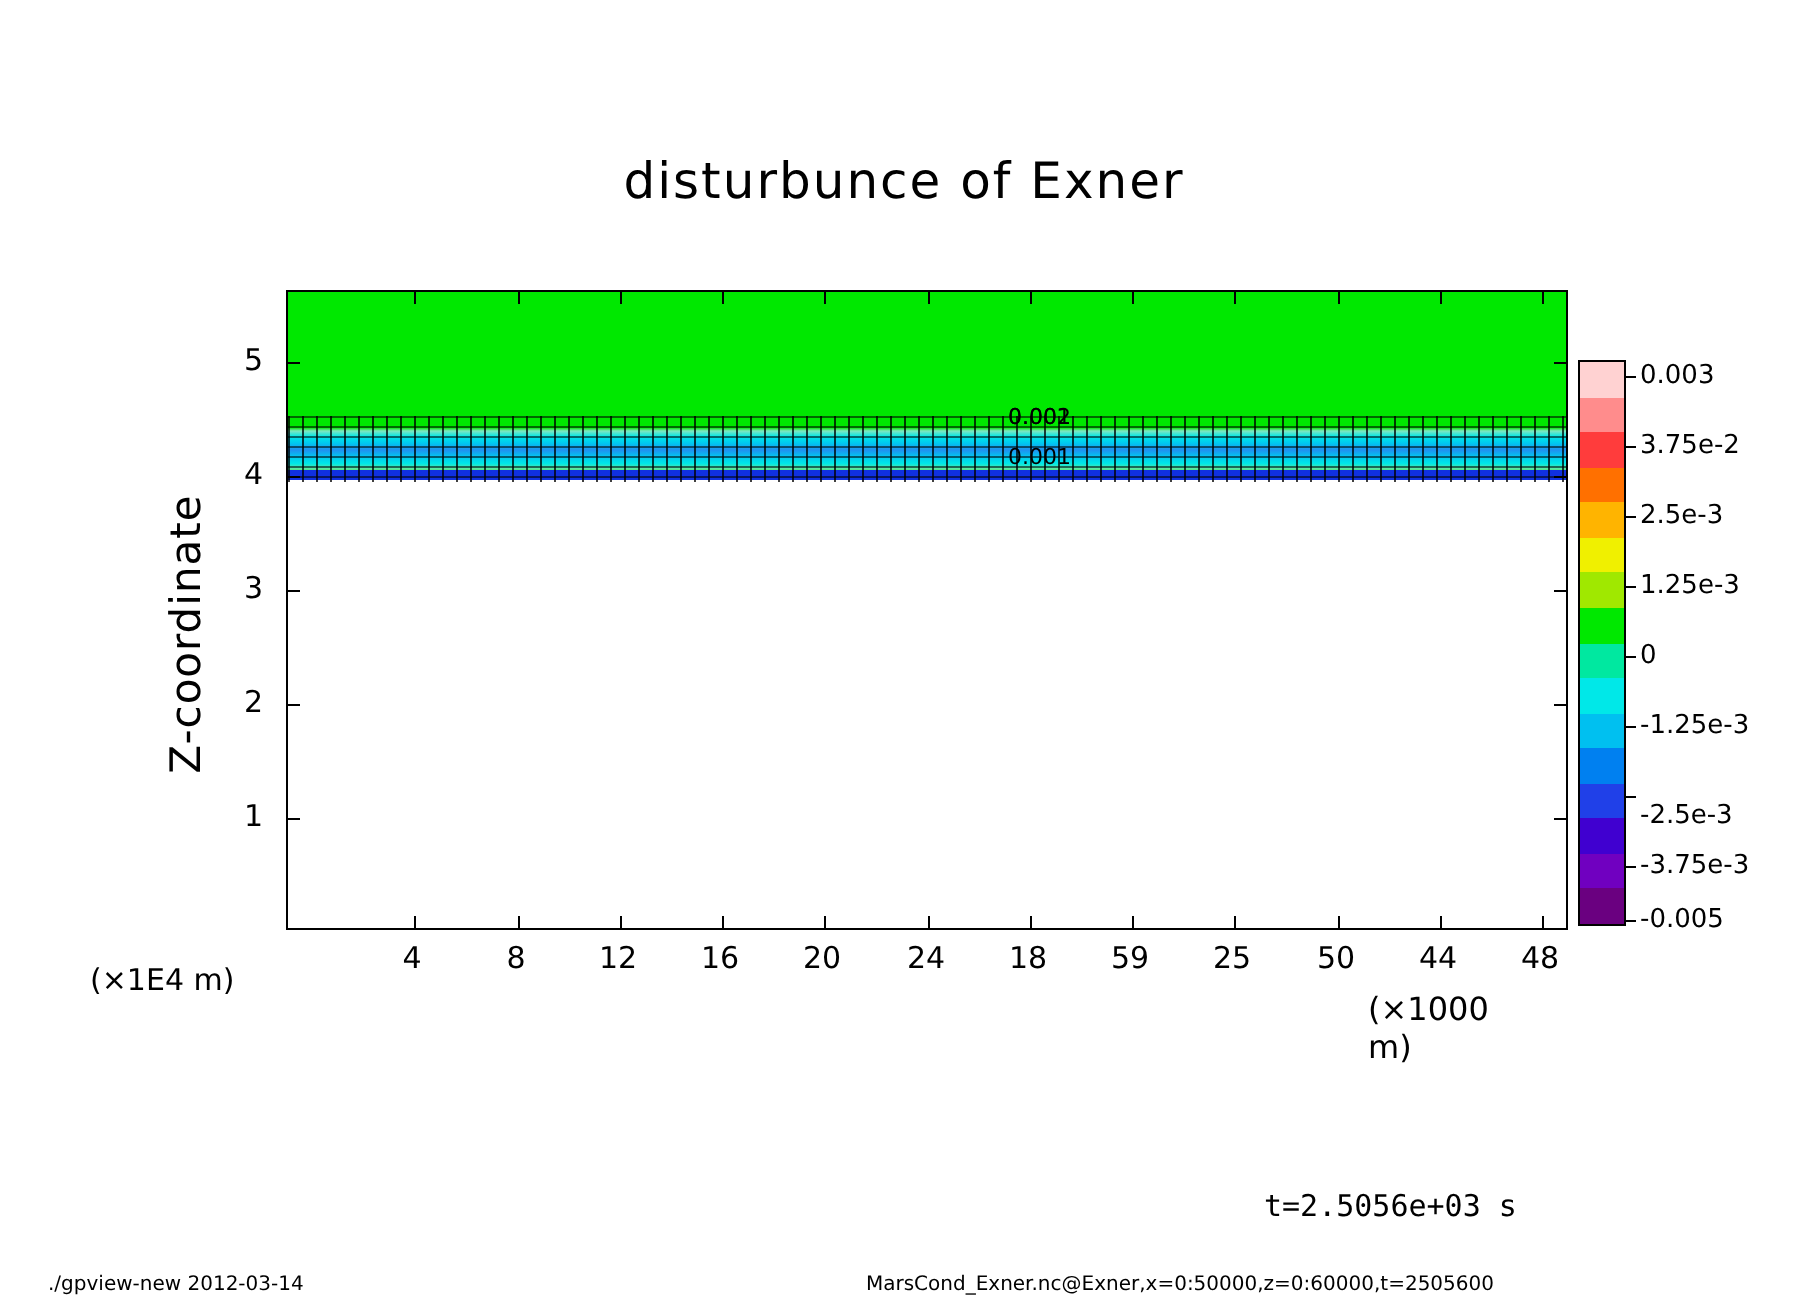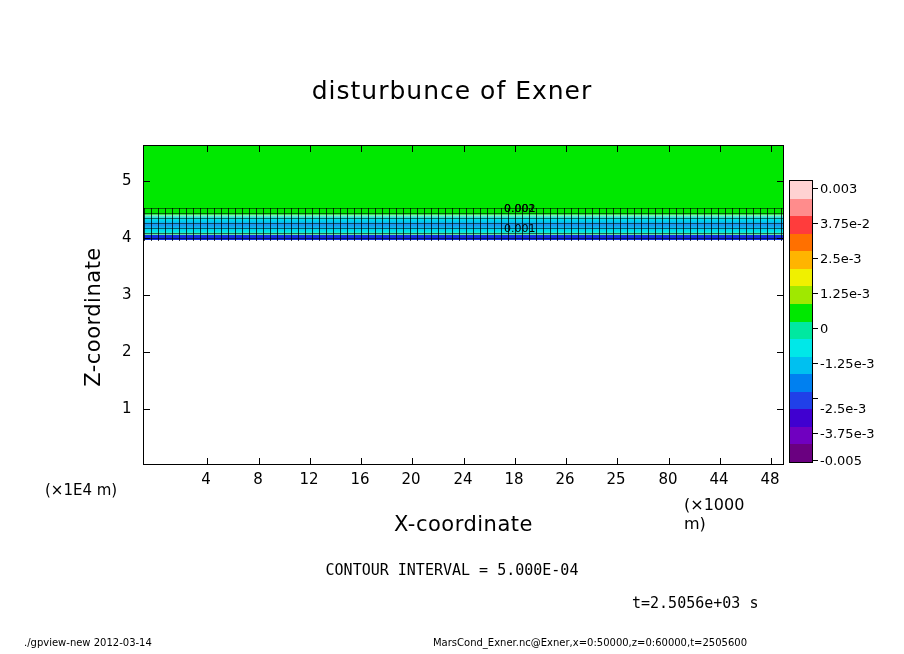--- a/index.html
+++ b/index.html
@@ -274,36 +274,35 @@
     <div class="tick tick-y-right" style="top:35px;"></div>
   </div>
 
   <div class="xlab" style="left:206px;">4</div>
   <div class="xlab" style="left:258px;">8</div>
   <div class="xlab" style="left:309px;">12</div>
   <div class="xlab" style="left:360px;">16</div>
   <div class="xlab" style="left:411px;">20</div>
   <div class="xlab" style="left:463px;">24</div>
   <div class="xlab" style="left:514px;">18</div>
-  <div class="xlab" style="left:565px;">26</div>
+  <div class="xlab" style="left:565px;">59</div>
   <div class="xlab" style="left:616px;">25</div>
-  <div class="xlab" style="left:668px;">80</div>
+  <div class="xlab" style="left:668px;">50</div>
   <div class="xlab" style="left:719px;">44</div>
   <div class="xlab" style="left:770px;">48</div>
 
   <div class="ylab" style="top:408px;">1</div>
   <div class="ylab" style="top:351px;">2</div>
   <div class="ylab" style="top:294px;">3</div>
   <div class="ylab" style="top:237px;">4</div>
   <div class="ylab" style="top:180px;">5</div>
 
   <div id="xunit-left">(×1E4 m)</div>
   <div id="xunit-right">(×1000 m)</div>
 
-  <div id="xaxis-title">X-coordinate</div>
   <div id="yaxis-title">Z-coordinate</div>
 
   <div id="colorbar">
     <div class="cb-seg" style="background:#ffd2d2"></div>
     <div class="cb-seg" style="background:#ff8c8c"></div>
     <div class="cb-seg" style="background:#ff3c3c"></div>
     <div class="cb-seg" style="background:#ff7000"></div>
     <div class="cb-seg" style="background:#ffb400"></div>
     <div class="cb-seg" style="background:#f0f000"></div>
     <div class="cb-seg" style="background:#a0e800"></div>
@@ -331,18 +330,17 @@
   <div class="cb-tick-label" style="top:188px;">0.003</div>
   <div class="cb-tick-label" style="top:223px;">3.75e-2</div>
   <div class="cb-tick-label" style="top:258px;">2.5e-3</div>
   <div class="cb-tick-label" style="top:293px;text-align:right;">1.25e-3</div>
   <div class="cb-tick-label" style="top:328px;">0</div>
   <div class="cb-tick-label" style="top:363px;">-1.25e-3</div>
   <div class="cb-tick-label" style="top:408px;">-2.5e-3</div>
   <div class="cb-tick-label" style="top:433px;">-3.75e-3</div>
   <div class="cb-tick-label" style="top:460px;">-0.005</div>
 
-  <div id="contour-interval">CONTOUR INTERVAL = 5.000E-04</div>
   <div id="time-stamp">t=2.5056e+03 s</div>
   <div id="footer-left">./gpview-new  2012-03-14</div>
   <div id="footer-right">MarsCond_Exner.nc@Exner,x=0:50000,z=0:60000,t=2505600</div>
 
 </div>
 
 </body></html>

